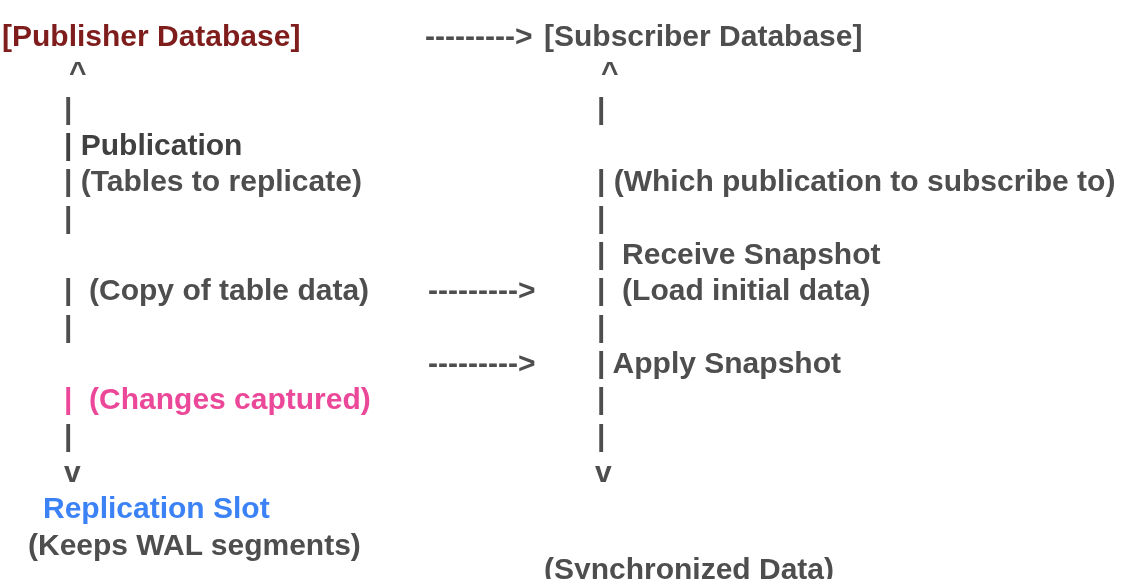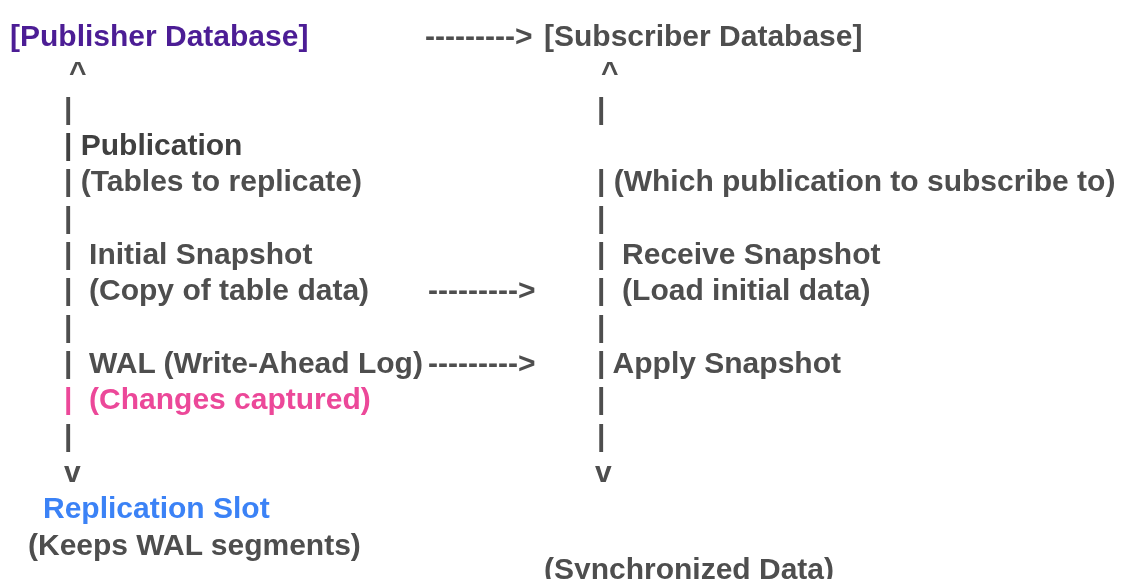--- a/index.html
+++ b/index.html
@@ -22,40 +22,38 @@
     line-height: 36px;
     color: #4e4e4e;
     white-space: pre;
     letter-spacing: 0;
   }
 </style>
 </head>
 <body>
 
 <div class="canvas" id="diagram-root" style="background: rgb(255, 255, 255);">
-    <span class="seg" style="left: 10px; top: 18px; color: #4c1d95; text-align: right;">[Publisher Database]</span>
+    <span class="seg" style="left: 2px; top: 18px; color: #7f1d1d; text-align: right;">[Publisher Database]</span>
     <span class="seg" style="left: 425px; top: 18px; color: rgb(78, 78, 78);">---------&gt;</span>
     <span class="seg" style="left: 544px; top: 18px; color: rgb(78, 78, 78);">[Subscriber Database]</span>
     <span class="seg" style="left: 69px; top: 54px; color: rgb(78, 78, 78);">^</span>
     <span class="seg" style="left: 601px; top: 54px; color: rgb(78, 78, 78);">^</span>
     <span class="seg" style="left: 64px; top: 91px; color: rgb(78, 78, 78);">|</span>
     <span class="seg" style="left: 597px; top: 91px; color: rgb(78, 78, 78);">|</span>
     <span class="seg" style="left: 64px; top: 127px; color: #404040;">| Publication</span>
     <span class="seg" style="left: 597px; top: 163px; color: rgb(78, 78, 78);">| (Which publication to subscribe to)</span>
     <span class="seg" style="left: 64px; top: 163px; color: rgb(78, 78, 78);">| (Tables to replicate)</span>
     <span class="seg" style="left: 64px; top: 200px; color: rgb(78, 78, 78);">|</span>
     <span class="seg" style="left: 597px; top: 200px; color: rgb(78, 78, 78);">|</span>
-    <span class="seg" style="left: 64px; top: 236px; color: rgb(78, 78, 78);">|  Initial Snapshot</span>
     <span class="seg" style="left: 597px; top: 236px; color: rgb(78, 78, 78);">|  Receive Snapshot</span>
     <span class="seg" style="left: 64px; top: 272px; color: rgb(78, 78, 78);">|  (Copy of table data)</span>
     <span class="seg" style="left: 428px; top: 272px; color: rgb(78, 78, 78);">---------&gt;</span>
     <span class="seg" style="left: 597px; top: 272px; color: rgb(78, 78, 78);">|  (Load initial data)</span>
     <span class="seg" style="left: 64px; top: 309px; color: rgb(78, 78, 78);">|</span>
     <span class="seg" style="left: 597px; top: 309px; color: rgb(78, 78, 78);">|</span>
-    <span class="seg" style="left: 64px; top: 345px; color: rgb(78, 78, 78);">|  WAL (Write-Ahead Log)</span>
     <span class="seg" style="left: 428px; top: 345px; color: rgb(78, 78, 78);">---------&gt;</span>
     <span class="seg" style="left: 597px; top: 345px; color: rgb(78, 78, 78);">| Apply Snapshot</span>
     <span class="seg" style="left: 64px; top: 381px; color: #ec4899;">|  (Changes captured)</span>
     <span class="seg" style="left: 597px; top: 381px; color: rgb(78, 78, 78);">|</span>
     <span class="seg" style="left: 64px; top: 418px; color: rgb(78, 78, 78);">|</span>
     <span class="seg" style="left: 597px; top: 418px; color: rgb(78, 78, 78);">|</span>
     <span class="seg" style="left: 64px; top: 454px; color: rgb(78, 78, 78);">v</span>
     <span class="seg" style="left: 595px; top: 454px; color: rgb(78, 78, 78);">v</span>
     <span class="seg" style="left: 43px; top: 490px; color: #3b82f6;">Replication Slot</span>
     <span class="seg" style="left: 28px; top: 527px; color: rgb(78, 78, 78);">(Keeps WAL segments)</span>

